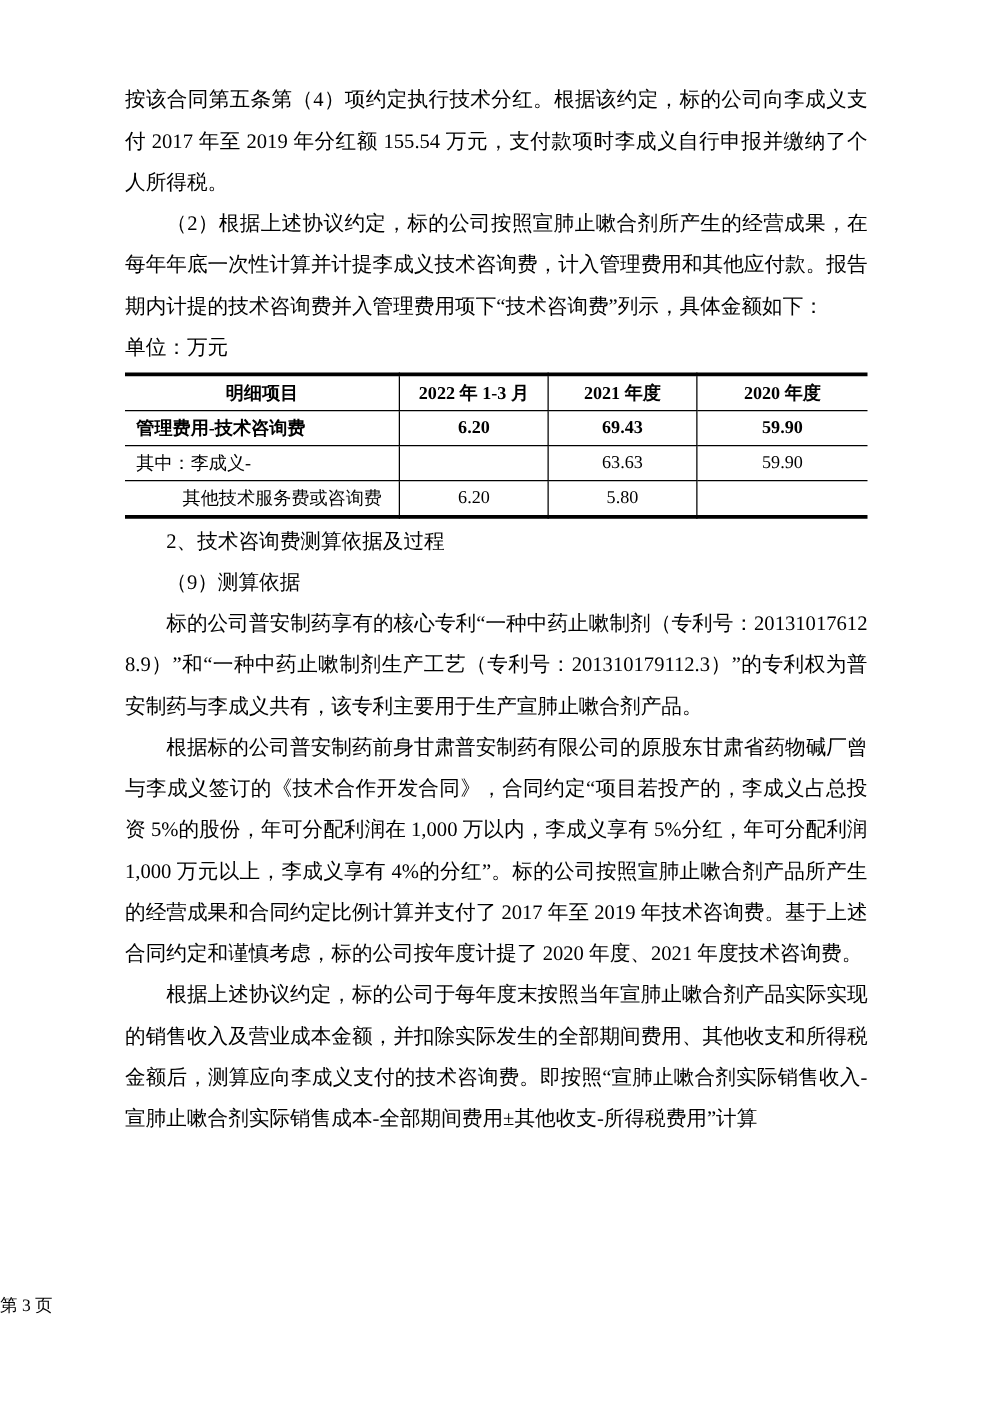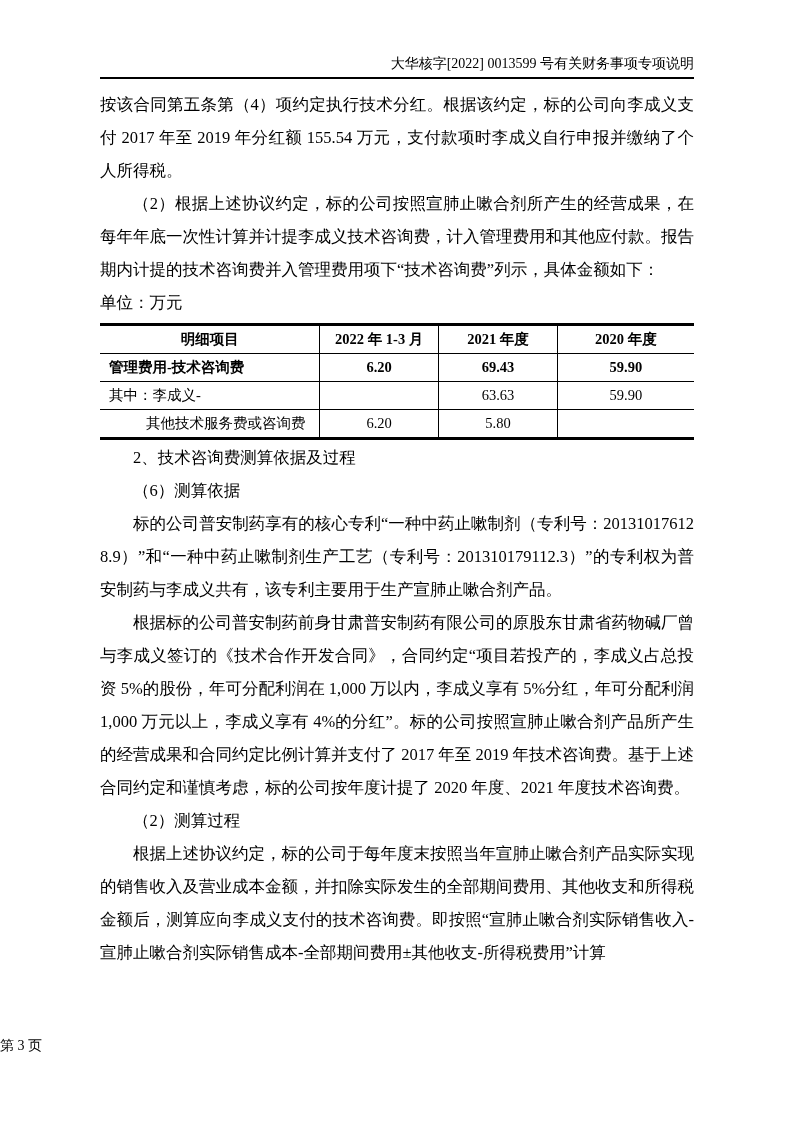--- a/index.html
+++ b/index.html
@@ -80,23 +80,20 @@
     font-size: 14px;
     line-height: 20px;
   }
 </style>
 </head>
 <body>
 
 <div class="page">
   <div class="content">
 
-    <div class="doc-header">
-      <span>大华核字[2022] 0013599 号有关财务事项专项说明</span>
-    </div>
 
     <div class="body-text">
 
       <p class="para">按该合同第五条第（4）项约定执行技术分红。根据该约定，标的公司向李成义支付 2017 年至 2019 年分红额 155.54 万元，支付款项时李成义自行申报并缴纳了个人所得税。</p>
 
       <p class="para ind">（2）根据上述协议约定，标的公司按照宣肺止嗽合剂所产生的经营成果，在每年年底一次性计算并计提李成义技术咨询费，计入管理费用和其他应付款。报告期内计提的技术咨询费并入管理费用项下“技术咨询费”列示，具体金额如下：</p>
 
       <p class="para unit-line">单位：万元</p>
 
       <table class="fin-table">
@@ -131,27 +128,26 @@
             <td class="c-item indent-2">其他技术服务费或咨询费</td>
             <td class="c-num">6.20</td>
             <td class="c-num">5.80</td>
             <td class="c-num"></td>
           </tr>
         </tbody>
       </table>
 
       <p class="para ind">2、技术咨询费测算依据及过程</p>
 
-      <p class="para ind">（6）测算依据</p>
+      <p class="para ind">（9）测算依据</p>
 
       <p class="para ind">标的公司普安制药享有的核心专利“一种中药止嗽制剂（专利号：201310176128.9）”和“一种中药止嗽制剂生产工艺（专利号：201310179112.3）”的专利权为普安制药与李成义共有，该专利主要用于生产宣肺止嗽合剂产品。</p>
 
       <p class="para ind">根据标的公司普安制药前身甘肃普安制药有限公司的原股东甘肃省药物碱厂曾与李成义签订的《技术合作开发合同》，合同约定“项目若投产的，李成义占总投资 5%的股份，年可分配利润在 1,000 万以内，李成义享有 5%分红，年可分配利润 1,000 万元以上，李成义享有 4%的分红”。标的公司按照宣肺止嗽合剂产品所产生的经营成果和合同约定比例计算并支付了 2017 年至 2019 年技术咨询费。基于上述合同约定和谨慎考虑，标的公司按年度计提了 2020 年度、2021 年度技术咨询费。</p>
 
-      <p class="para ind">（2）测算过程</p>
 
       <p class="para ind">根据上述协议约定，标的公司于每年度末按照当年宣肺止嗽合剂产品实际实现的销售收入及营业成本金额，并扣除实际发生的全部期间费用、其他收支和所得税金额后，测算应向李成义支付的技术咨询费。即按照“宣肺止嗽合剂实际销售收入-宣肺止嗽合剂实际销售成本-全部期间费用±其他收支-所得税费用”计算</p>
 
     </div>
   </div>
 
   <div class="doc-footer">
     <span>第 3 页</span>
   </div>
 </div>

